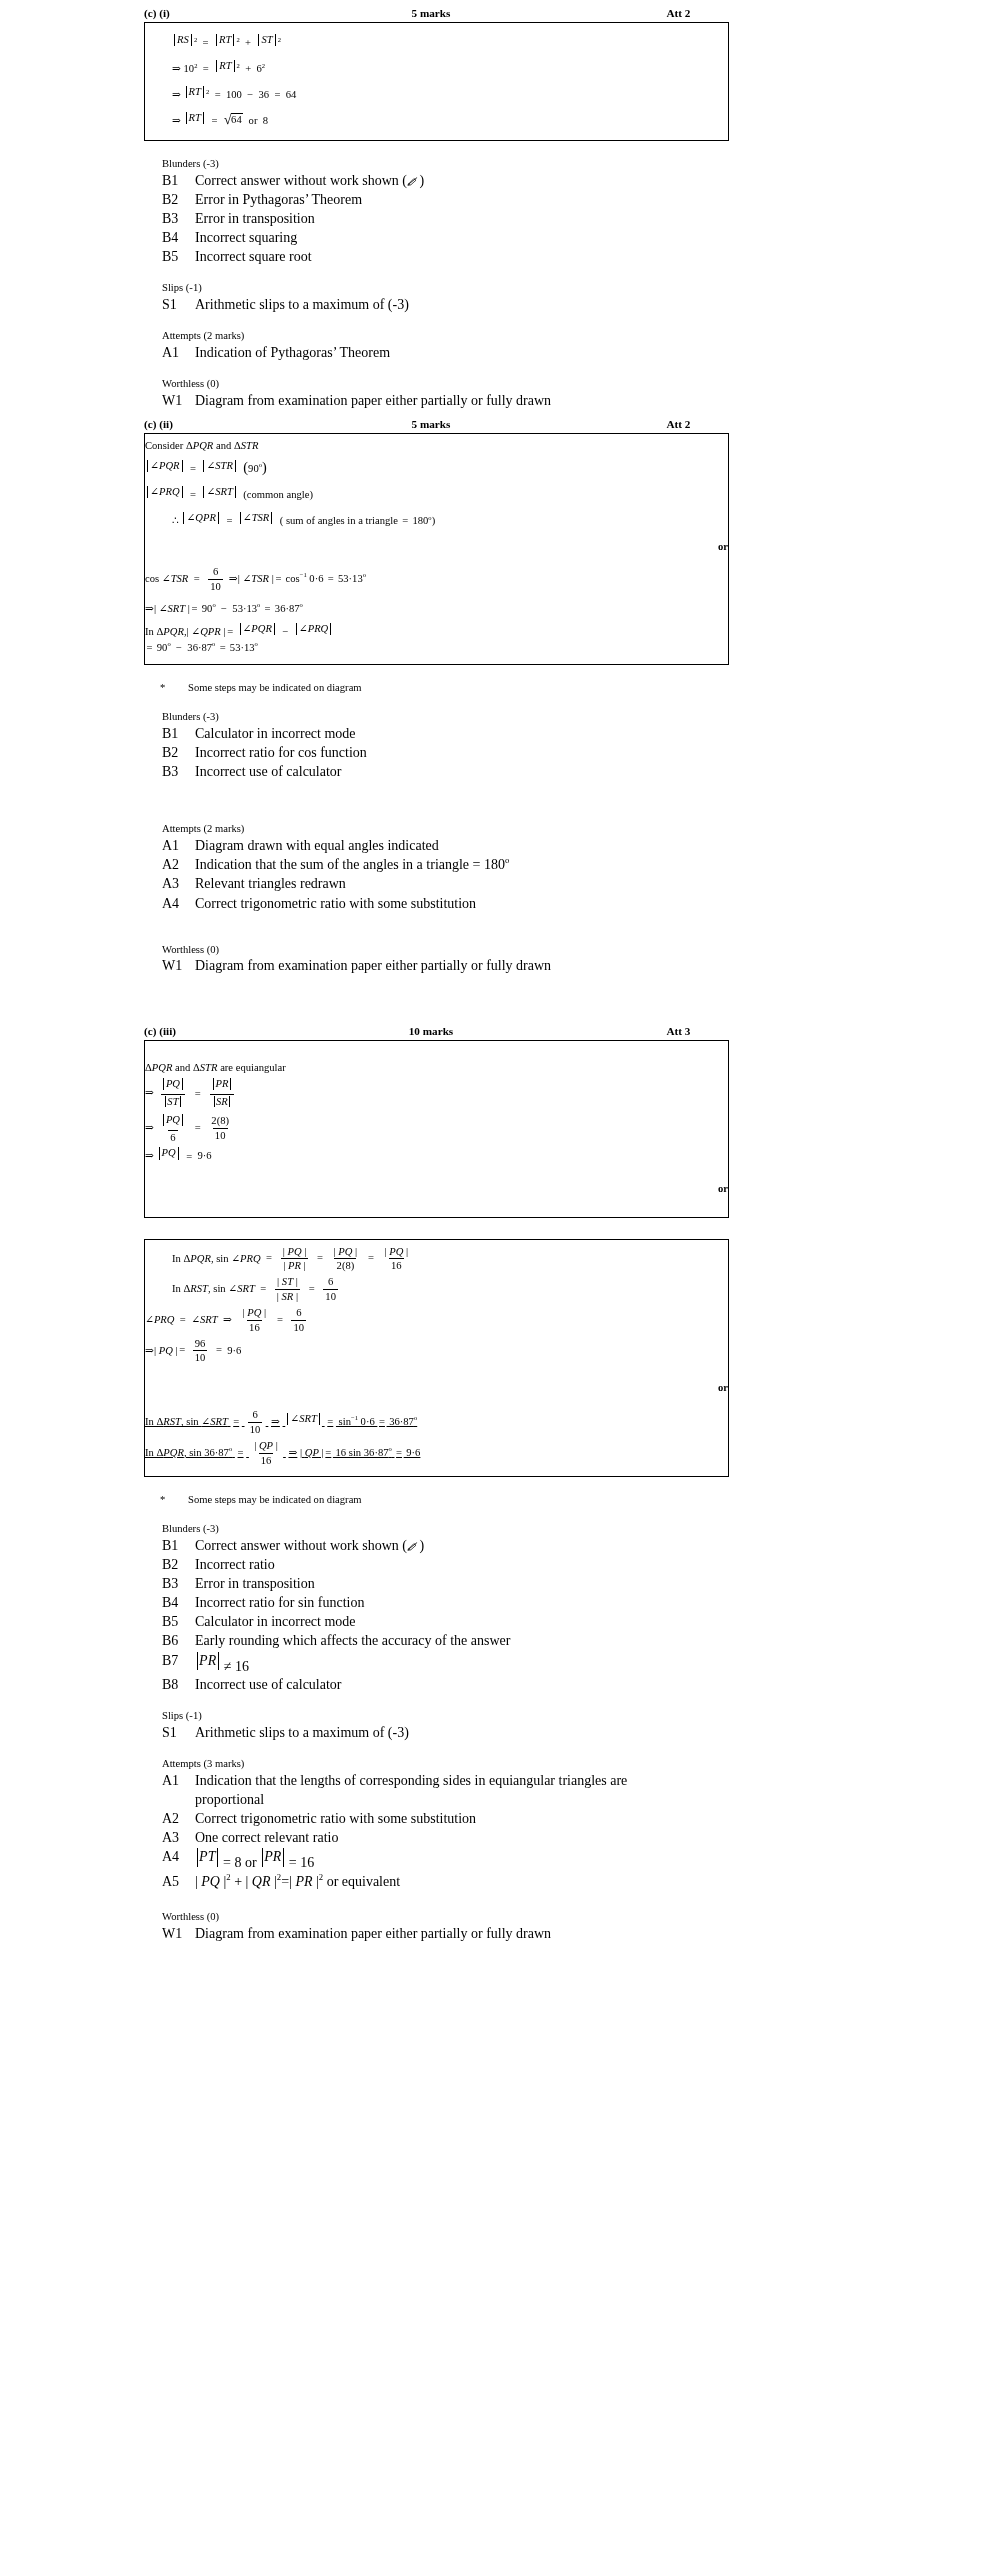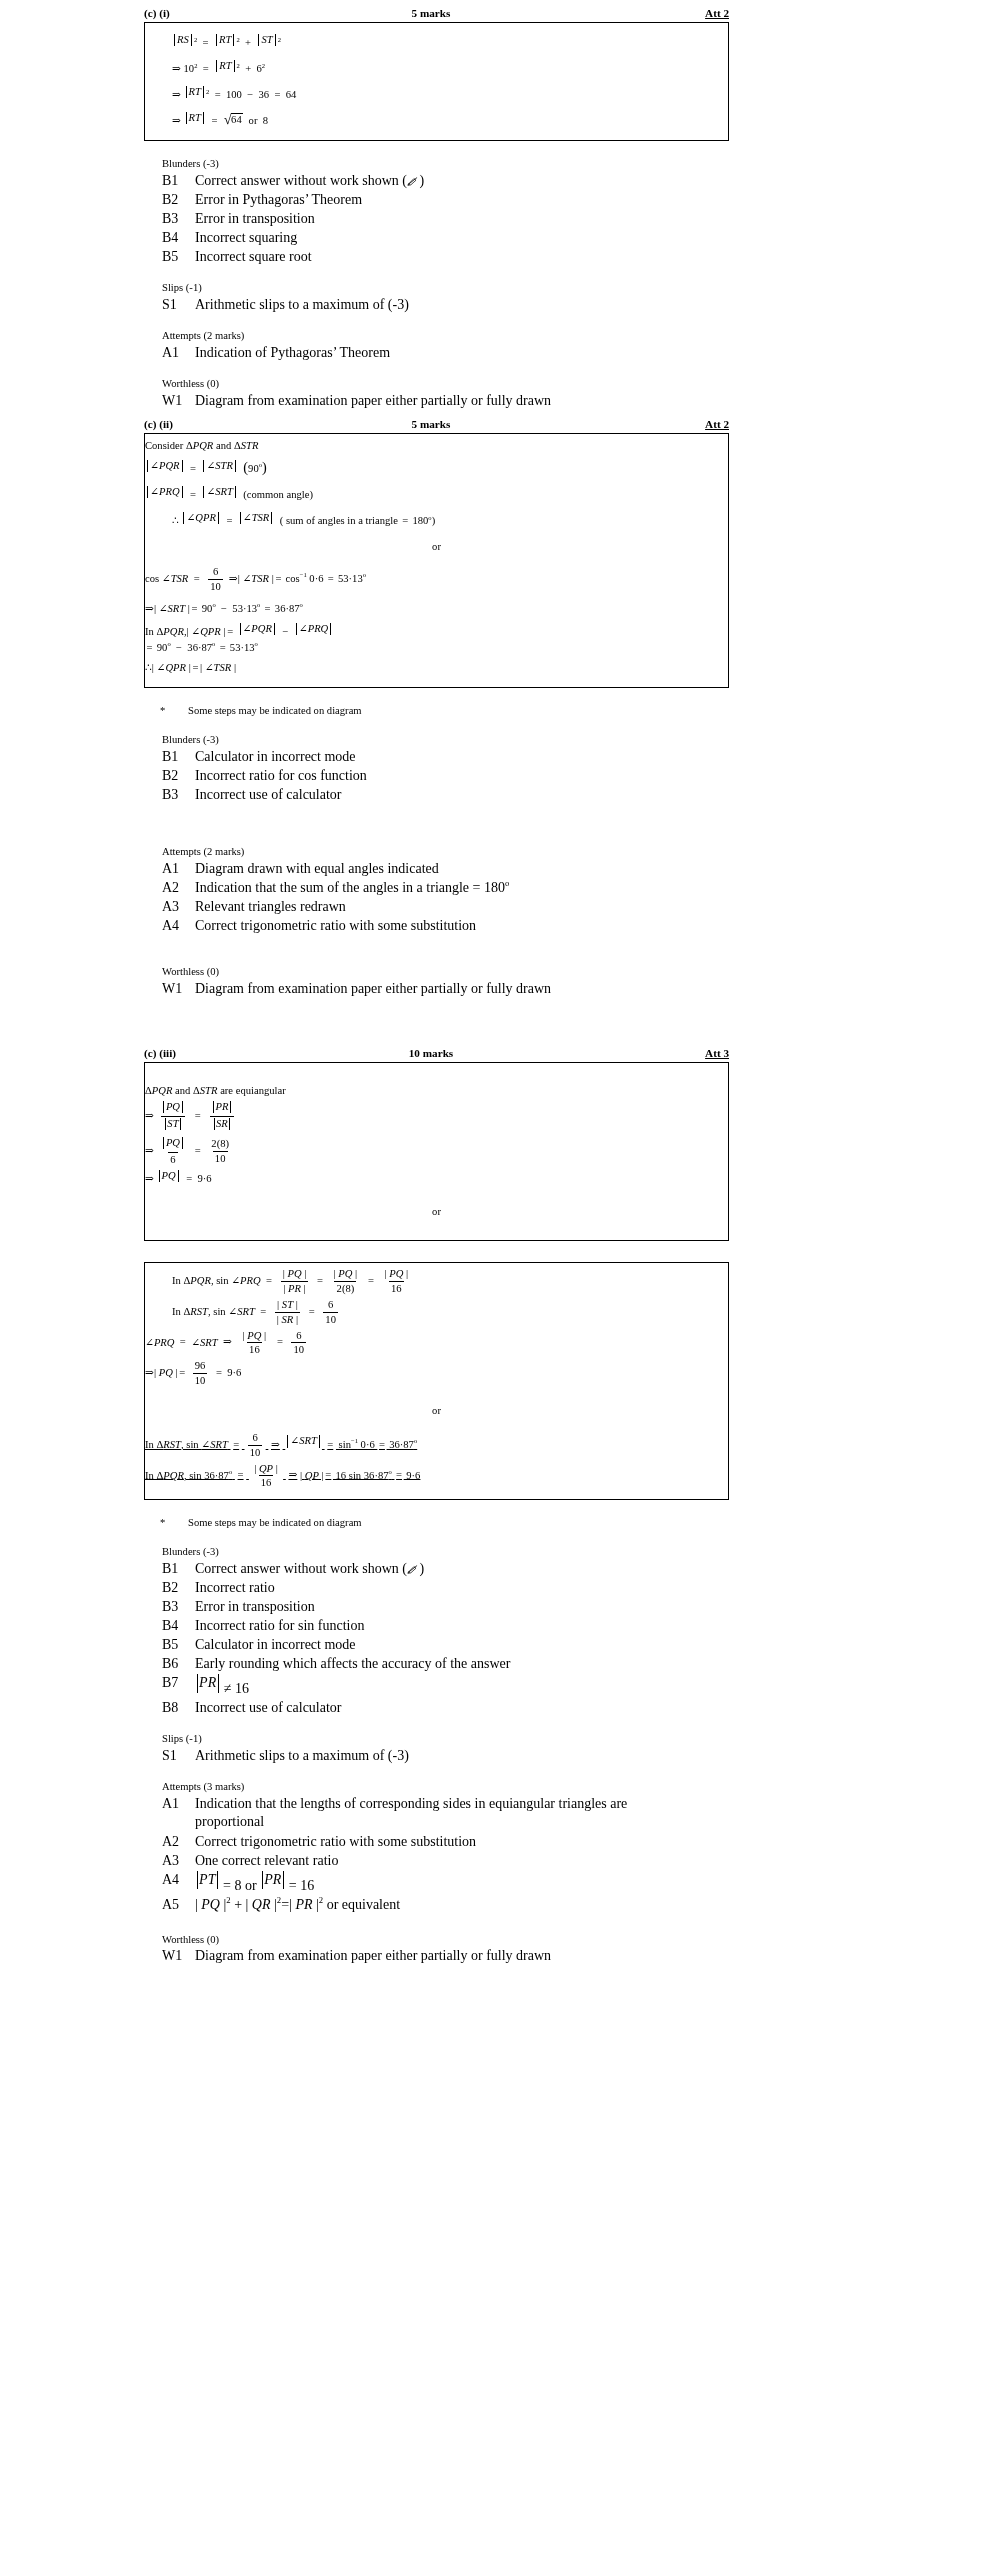--- a/index.html
+++ b/index.html
@@ -31,21 +31,21 @@
   .part-header {
     display: flex;
     align-items: baseline;
     font-weight: bold;
     font-size: 11.2px;
     line-height: 1.1;
     padding-bottom: 2.7px;
   }
   .part-header .ph-label { width: 90px; flex: 0 0 90px; }
   .part-header .ph-marks { flex: 1 1 auto; text-align: center; }
-  .part-header .ph-att   { width: 101px; flex: 0 0 101px; text-align: right; text-decoration: underline; }
+  .part-header .ph-att   { width: 101px; flex: 0 0 101px; text-align: center; }
 
   
   .sol-box {
     border: 1.1px solid #000;
     box-sizing: border-box;
     padding: 5.3px 0 7.4px 0;
     margin: 0 0 0 0;
     background: #fff;
   }
   .sol-box.tight { padding-top: 3.2px; }
@@ -117,22 +117,22 @@
     margin-left: 1.1px;
   }
   .sqrt > .radical { font-size: 1.35em; line-height: 0.85; }
   .sqrt > .radicand {
     border-top: 0.9px solid #000;
     padding: 0.5px 1.6px 0 0.5px;
     margin-left: -1.1px;
   }
 
   .or-line {
-    text-align: center;
-    font-weight: normal;
+    text-align: right;
+    font-weight: bold;
     font-size: 10.6px;
     padding: 8.5px 0;
   }
 
   
   .note-row {
     display: flex;
     font-size: 10.6px;
     padding: 0;
     line-height: 1.25;
@@ -373,25 +373,20 @@
         <span class="abs tall">
               <span class="mi">∠PRQ</span>
             </span>
       </span>
     </div>
     <div class="mrow p4 ind-420">
       <span class="mline">
         <span class="op-n">=</span> 90<sup>o</sup> <span class="op">−</span> 36·87<sup>o</sup> <span class="op-n">=</span> 53·13<sup>o</sup>
       </span>
     </div>
-    <div class="mrow p10 ind-190">
-      <span class="mline">
-        ∴| <span class="mi">∠QPR</span> |<span class="op-n">=</span>| <span class="mi">∠TSR</span> |
-      </span>
-    </div>
   </div>
 
   <div class="gap-30"></div>
 
   <div class="note-row">
     <span class="star">*</span>
     <span class="note-text">Some steps may be indicated on diagram</span>
   </div>
 
   <div class="gap-30"></div>

